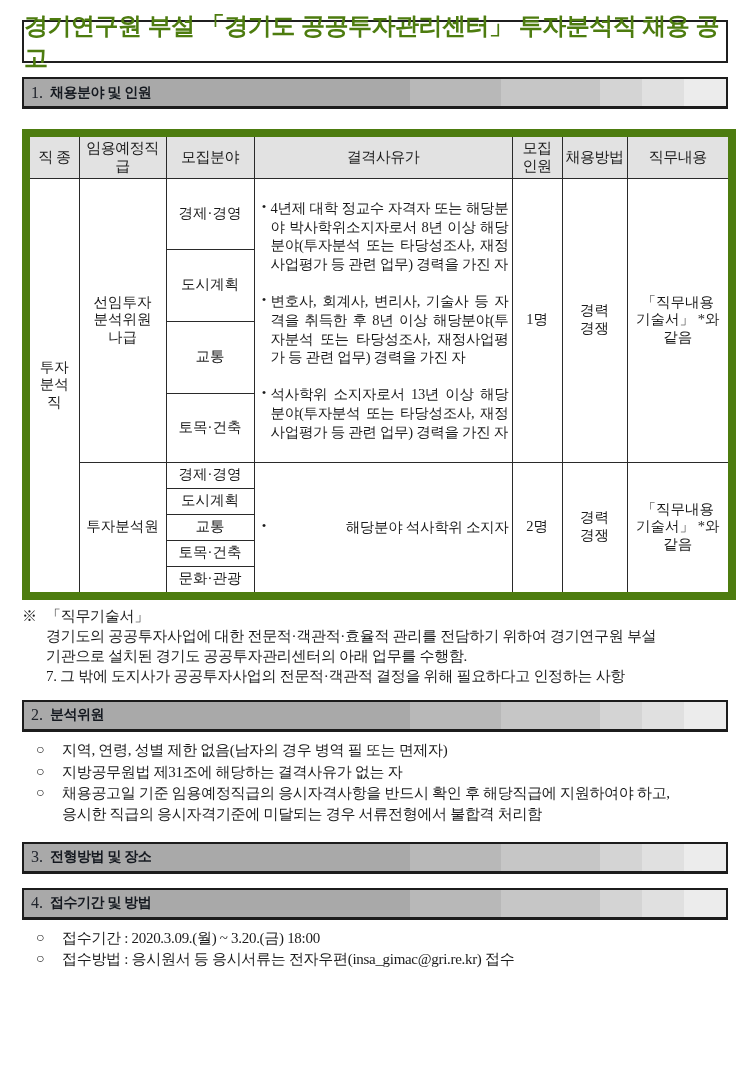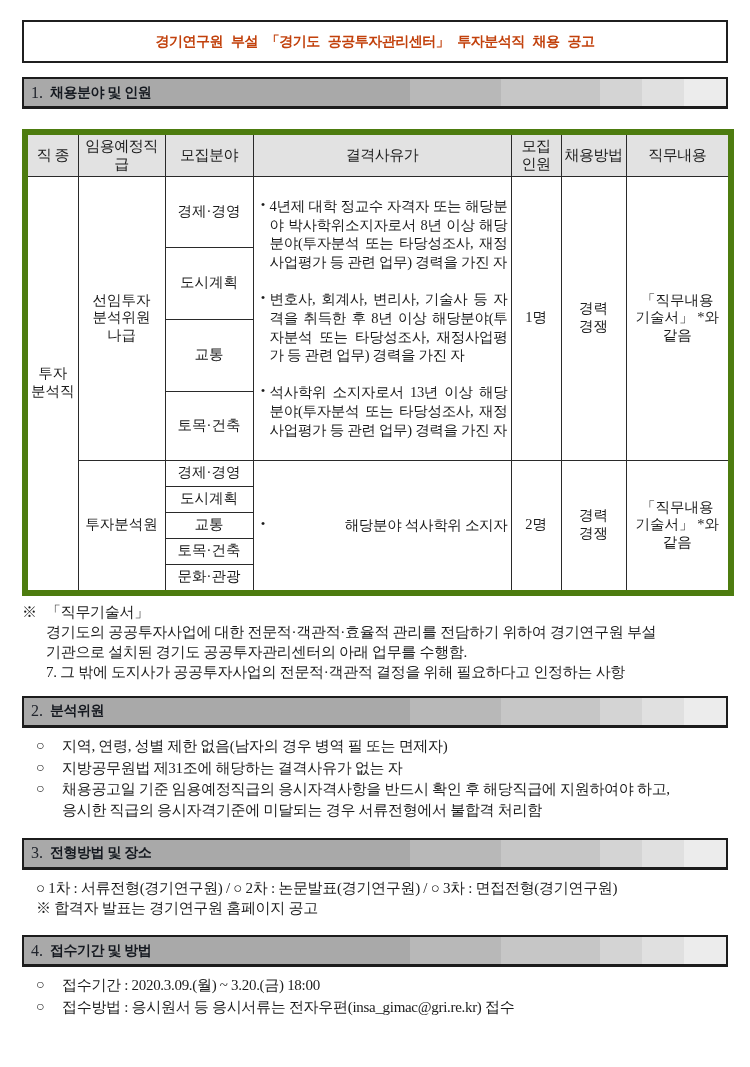--- a/index.html
+++ b/index.html
@@ -4,22 +4,22 @@
 <style>
   html,body{margin:0;padding:0;background:#ffffff;}
   body{width:750px;height:1067px;overflow:hidden;
        font-family:"Liberation Serif","DejaVu Serif",serif;
        color:#1b1b1b;-webkit-font-smoothing:antialiased;}
   .page{width:706px;margin:0 auto;padding-top:20px;}
 
   
   .title-box{border:2px solid #1f1f1f;height:39px;display:flex;
              align-items:center;justify-content:center;background:#fff;}
-  .title-box .t{font-family:Liberation Mono, monospace;
-                font-weight:bold;font-size:14px;letter-spacing:-0.5px;color:#c2410c;}
+  .title-box .t{font-family:Liberation Sans, sans-serif;
+                font-weight:bold;font-size:24px;letter-spacing:-0.5px;color:#4d7c0f;}
 
   
   .sec-bar{margin-top:14px;height:27px;border:2px solid #1c1c1c;border-bottom-width:3px;
            display:flex;align-items:center;padding-left:7px;
            background:linear-gradient(to right,
              #a9a9a9 0%,#a9a9a9 55%,#b8b8b8 55%,#b8b8b8 68%,
              #c6c6c6 68%,#c6c6c6 82%,#d4d4d4 82%,#d4d4d4 88%,
              #e0e0e0 88%,#e0e0e0 94%,#ececec 94%,#ececec 100%);}
   .sec-num{font-size:16px;color:#20242c;margin-right:7px;}
   .sec-title{font-family:"Liberation Sans","DejaVu Sans",sans-serif;
@@ -27,21 +27,21 @@
 
   
   table.recruit{border-collapse:collapse;table-layout:fixed;width:706px;margin-top:20px;
                 font-size:14.5px;}
   table.recruit col.c1{width:53px}  table.recruit col.c2{width:87px}
   table.recruit col.c3{width:88px}  table.recruit col.c4{width:258px}
   table.recruit col.c5{width:50px}  table.recruit col.c6{width:65px}
   table.recruit col.c7{width:105px}
   table.recruit th,table.recruit td{border:1px solid #2a2a2a;vertical-align:middle;
       text-align:center;padding:2px 3px;white-space:pre-line;line-height:1.22;}
-  table.recruit{border:6px solid #4d7c0f;}
+  table.recruit{border:8px solid #4d7c0f;}
   table.recruit th{background:#e2e2e2;font-weight:normal;font-size:15px;height:32px;
                    letter-spacing:-0.5px;}
   tr.g1r1 td{height:66px} tr.g1r2 td{height:67px} tr.g1r3 td{height:67px} tr.g1r4 td{height:64px}
   tr.g2 td{height:21px}
   td.qual{text-align:left;vertical-align:middle;padding:5px 6px 5px 6px;}
   .qual-item{display:flex;margin:0;}
   .qual-item .mk{width:13px;flex:none;font-size:13px;line-height:1.3;}
   .qual-item .tx{flex:1;text-align:justify;line-height:1.3;letter-spacing:-0.3px;}
   td.qual-single{text-align:left;padding:2px 6px;}
   td.qual-single .qual-item .tx{text-align:right;}
@@ -197,24 +197,20 @@
       <span class="mk">○</span>
       <span class="tx">채용공고일 기준 임용예정직급의 응시자격사항을 반드시 확인 후 해당직급에 지원하여야 하고,
 응시한 직급의 응시자격기준에 미달되는 경우 서류전형에서 불합격 처리함</span>
     </div>
   </div>
 
   <div class="sec-bar">
     <span class="sec-num">3.</span>
     <span class="sec-title">전형방법 및 장소</span>
   </div>
-  <div class="sec-body">
-    <div class="plain-line">○ 1차 : 서류전형(경기연구원) / ○ 2차 : 논문발표(경기연구원) / ○ 3차 : 면접전형(경기연구원)</div>
-    <div class="plain-line">※ 합격자 발표는 경기연구원 홈페이지 공고</div>
-  </div>
 
   <div class="sec-bar">
     <span class="sec-num">4.</span>
     <span class="sec-title">접수기간 및 방법</span>
   </div>
   <div class="sec-body">
     <div class="blt-row">
       <span class="mk">○</span>
       <span class="tx">접수기간 : 2020.3.09.(월) ~ 3.20.(금) 18:00</span>
     </div>

